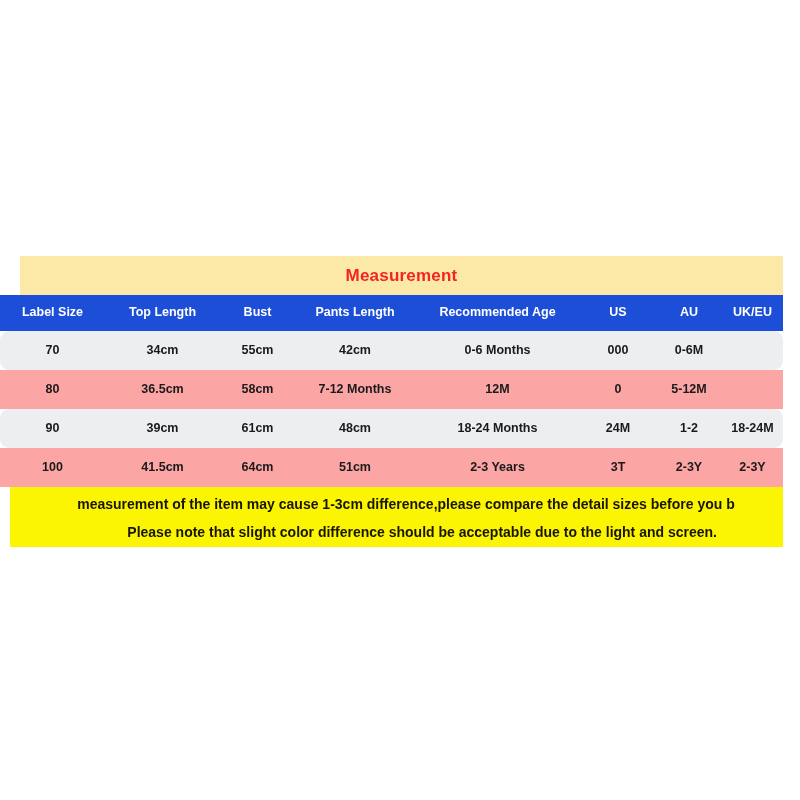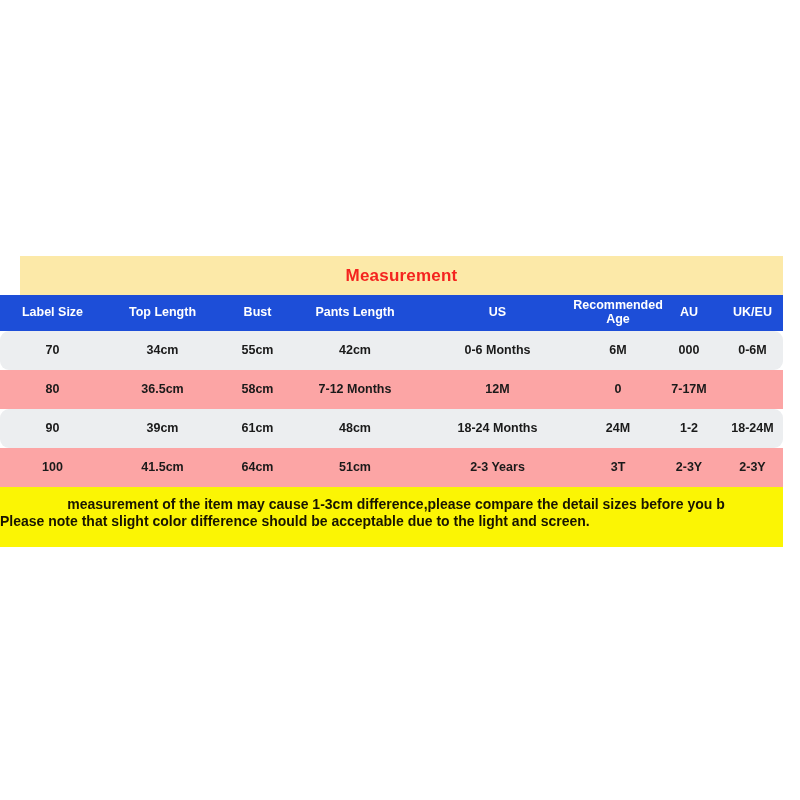--- a/index.html
+++ b/index.html
@@ -84,86 +84,86 @@
 
   
   .notes {
     background: #fbf504;
     padding-top: 3px;
     padding-bottom: 12px;
     overflow: hidden;
     position: relative;
     height: 60px;
     box-sizing: border-box;
+    margin-left: 10px;
   }
   .note-line {
     color: #191500;
     font-weight: bold;
     font-size: 14px;
     white-space: nowrap;
     line-height: 30px;
     height: 30px;
   }
   
   .note-line-1 {
     position: absolute;
     left: -74px;
     top: 2px;
     width: 940px;
     text-align: center;
   }
   .note-line-2 {
     position: absolute;
     left: 0;
-    top: 19px;
+    top: 30px;
     width: 707px;
-    text-align: left;
+    text-align: right;
   }
 </style>
 </head>
 <body>
 
 <div class="page">
 
   <div class="chart">
 
     <div class="title-banner">
       <span class="title-text">Measurement</span>
     </div>
 
     <div class="grid-row header-row">
       <div class="cell">Label Size</div>
       <div class="cell">Top Length</div>
       <div class="cell">Bust</div>
       <div class="cell">Pants Length</div>
+      <div class="cell">Recommended Age</div>
       <div class="cell">US</div>
-      <div class="cell">Recommended Age</div>
       <div class="cell">AU</div>
       <div class="cell">UK/EU</div>
     </div>
 
     <div class="grid-row data-row row-light">
       <div class="cell">70</div>
       <div class="cell">34cm</div>
       <div class="cell">55cm</div>
       <div class="cell">42cm</div>
       <div class="cell">0-6 Months</div>
-      <div class="cell">6M</div>
       <div class="cell">000</div>
       <div class="cell">0-6M</div>
     </div>
 
     <div class="grid-row data-row row-blue">
       <div class="cell">80</div>
       <div class="cell">36.5cm</div>
       <div class="cell">58cm</div>
       <div class="cell">7-12 Months</div>
       <div class="cell">12M</div>
       <div class="cell">0</div>
-      <div class="cell">7-17M</div>
+      <div class="cell">5-12M</div>
     </div>
 
     <div class="grid-row data-row row-light">
       <div class="cell">90</div>
       <div class="cell">39cm</div>
       <div class="cell">61cm</div>
       <div class="cell">48cm</div>
       <div class="cell">18-24 Months</div>
       <div class="cell">24M</div>
       <div class="cell">1-2</div>

